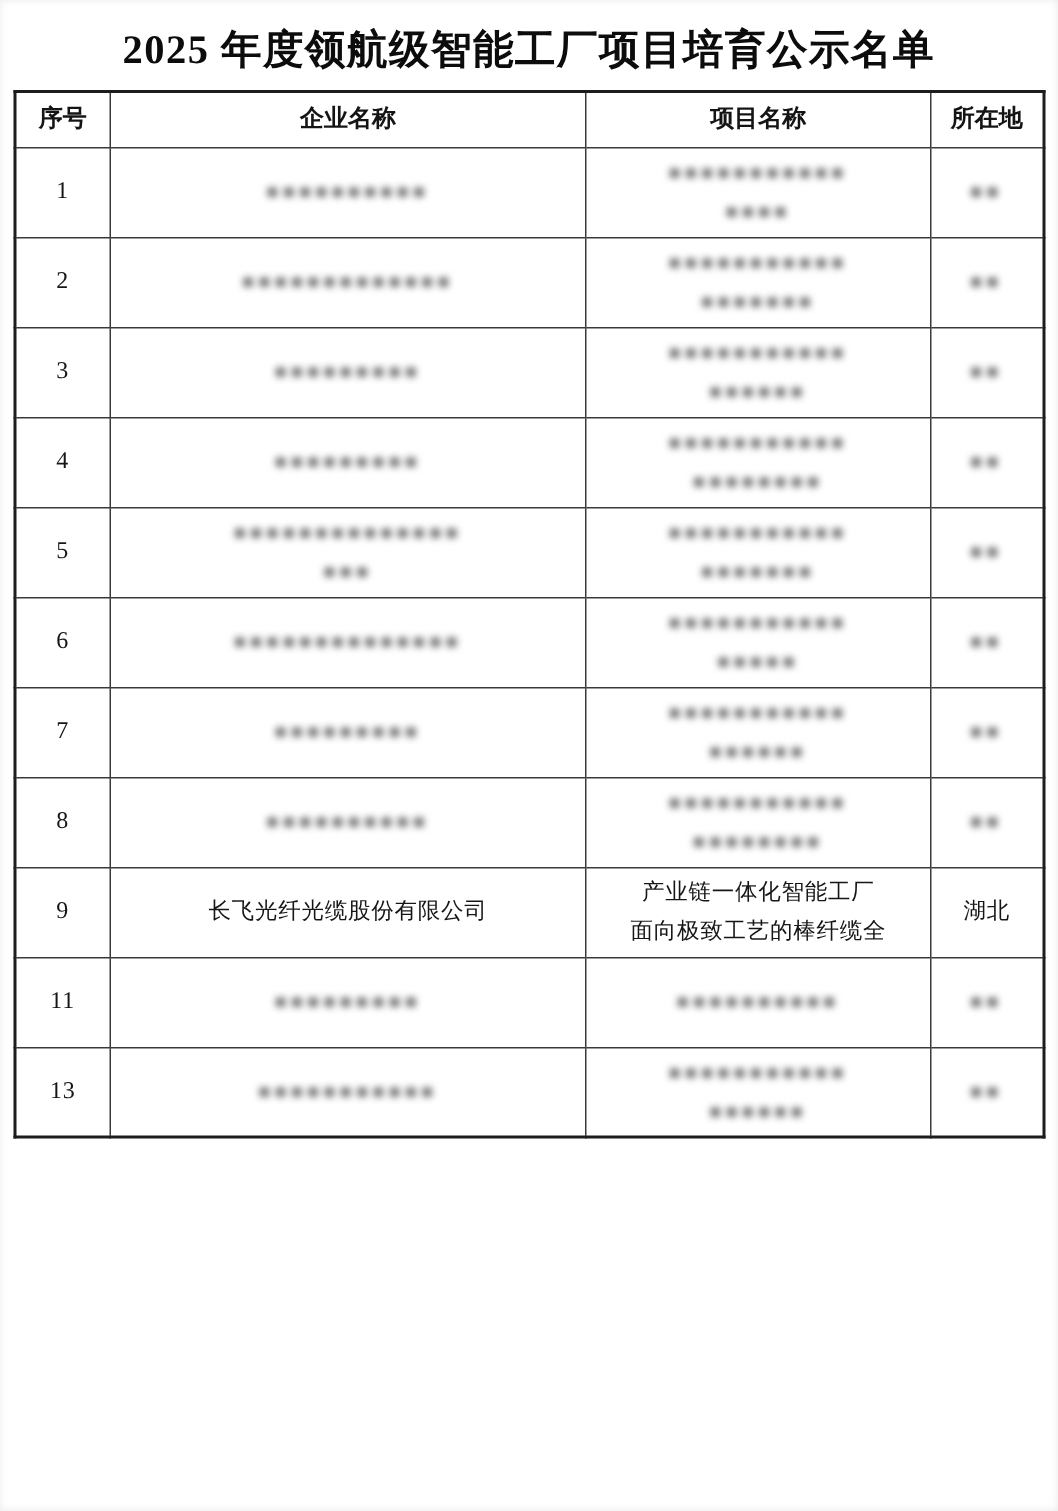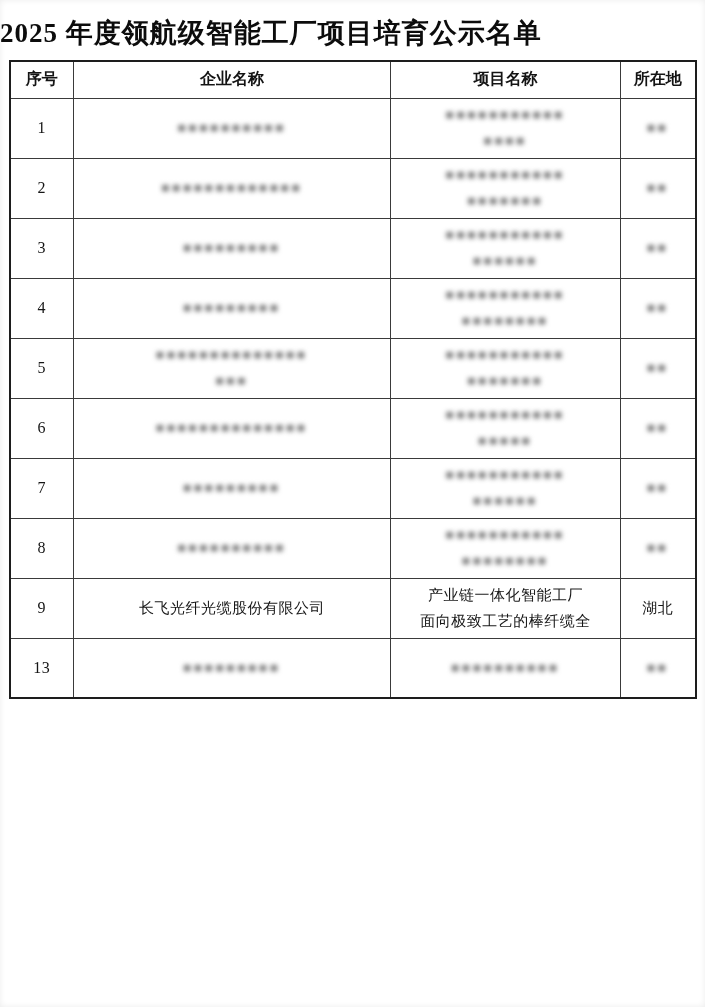--- a/index.html
+++ b/index.html
@@ -9,20 +9,21 @@
   }
   body {
     width: 705px;
     height: 1007px;
     font-family: "Liberation Serif", serif;
     color: #111;
     overflow: hidden;
     box-shadow: inset 0 0 6px rgba(0,0,0,0.08);
   }
   .page-title {
+    text-align: center;
     font-weight: bold;
     font-size: 27px;
     letter-spacing: 1px;
     margin: 15px 0 9px 0;
     color: #0c0c0c;
   }
   table.roster {
     border-collapse: collapse;
     table-layout: fixed;
     margin: 0 auto;
@@ -202,29 +203,42 @@
           <div class="cell-line">产业链一体化智能工厂</div>
           <div class="cell-line">面向极致工艺的棒纤缆全</div>
         </td>
     <td class="clear-text">
           <div class="cell-line">湖北</div>
         </td>
   </tr>
 
 
   <tr>
+    <td class="no-cell clear-text">11</td>
+    <td class="blur-text">
+          <div class="cell-line">■■■■■■■■■</div>
+        </td>
+    <td class="blur-text">
+          <div class="cell-line">■■■■■■■■■■</div>
+        </td>
+    <td class="blur-text">
+          <div class="cell-line">■■</div>
+        </td>
+  </tr>
+
+
+  <tr>
     <td class="no-cell clear-text">13</td>
     <td class="blur-text">
-          <div class="cell-line">■■■■■■■■■</div>
-        </td>
-    <td class="blur-text">
-          <div class="cell-line">■■■■■■■■■■</div>
-        </td>
-    <td class="blur-text">
-          <div class="cell-line">■■</div>
-        </td>
-  </tr>
-
-
+          <div class="cell-line">■■■■■■■■■■■</div>
+        </td>
+    <td class="blur-text">
+          <div class="cell-line">■■■■■■■■■■■</div>
+          <div class="cell-line">■■■■■■</div>
+        </td>
+    <td class="blur-text">
+          <div class="cell-line">■■</div>
+        </td>
+  </tr>
 
 
 </tbody>
 </table>
 
 </body></html>

